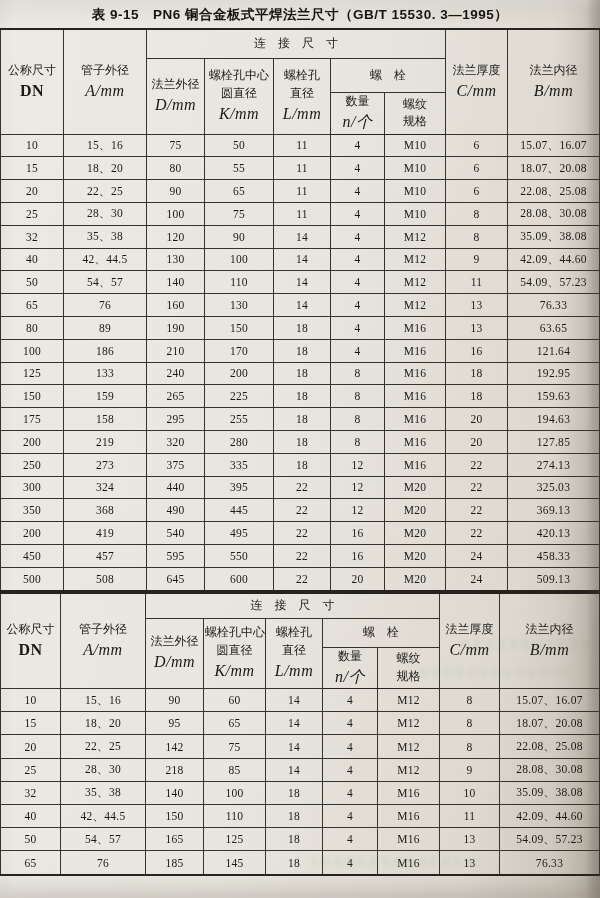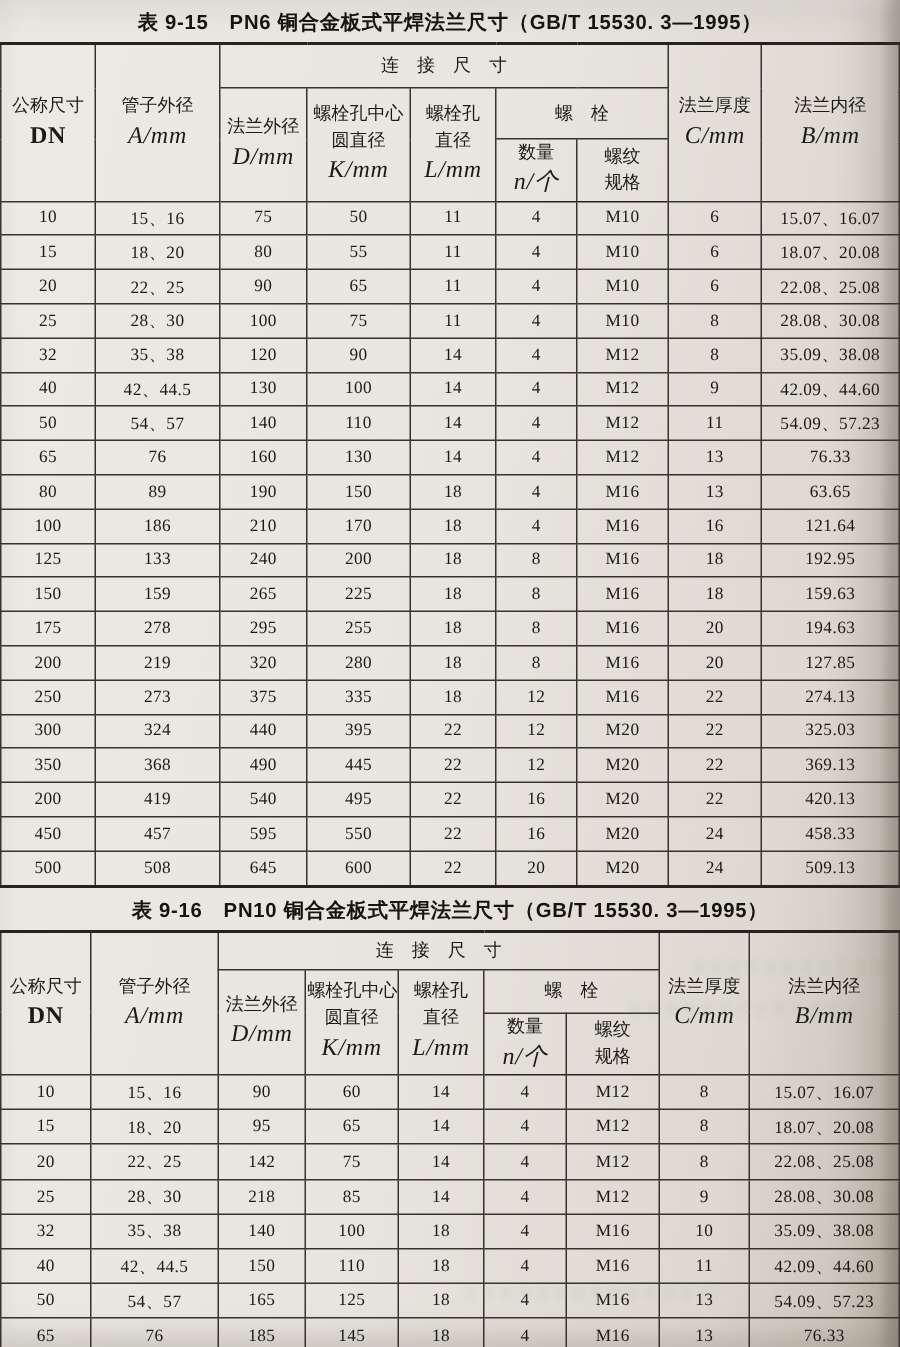--- a/index.html
+++ b/index.html
@@ -279,21 +279,21 @@
           <td>265</td>
           <td>225</td>
           <td>18</td>
           <td>8</td>
           <td>M16</td>
           <td>18</td>
           <td>159.63</td>
         </tr>
         <tr>
           <td>175</td>
-          <td>278</td>
+          <td>158</td>
           <td>295</td>
           <td>255</td>
           <td>18</td>
           <td>8</td>
           <td>M16</td>
           <td>20</td>
           <td>194.63</td>
         </tr>
         <tr>
           <td>200</td>
@@ -368,24 +368,20 @@
           <td>600</td>
           <td>22</td>
           <td>20</td>
           <td>M20</td>
           <td>24</td>
           <td>509.13</td>
         </tr>
       </tbody>
   </table>
 
-  <div class="title2-wrap">
-
-    <div class="tbl-title">表 9-16　PN10 铜合金板式平焊法兰尺寸（GB/T 15530. 3—1995）</div>
-  </div>
 
   <table id="t2">
     <colgroup>
       <col style="width:60px">
         <col style="width:85px">
         <col style="width:58px">
       <col style="width:62px">
         <col style="width:57px">
         <col style="width:55px">
       <col style="width:62px">

